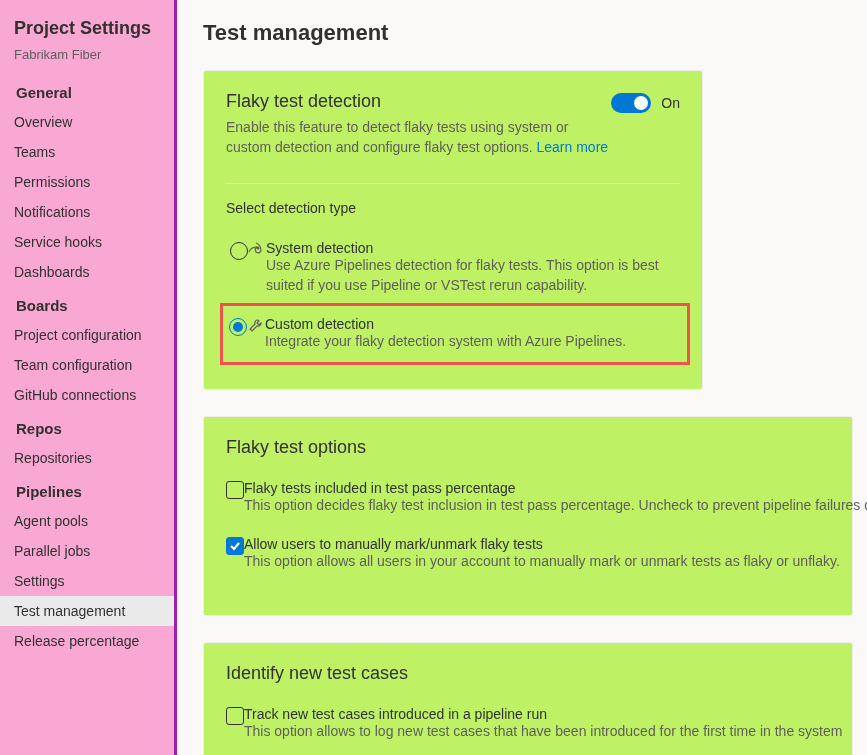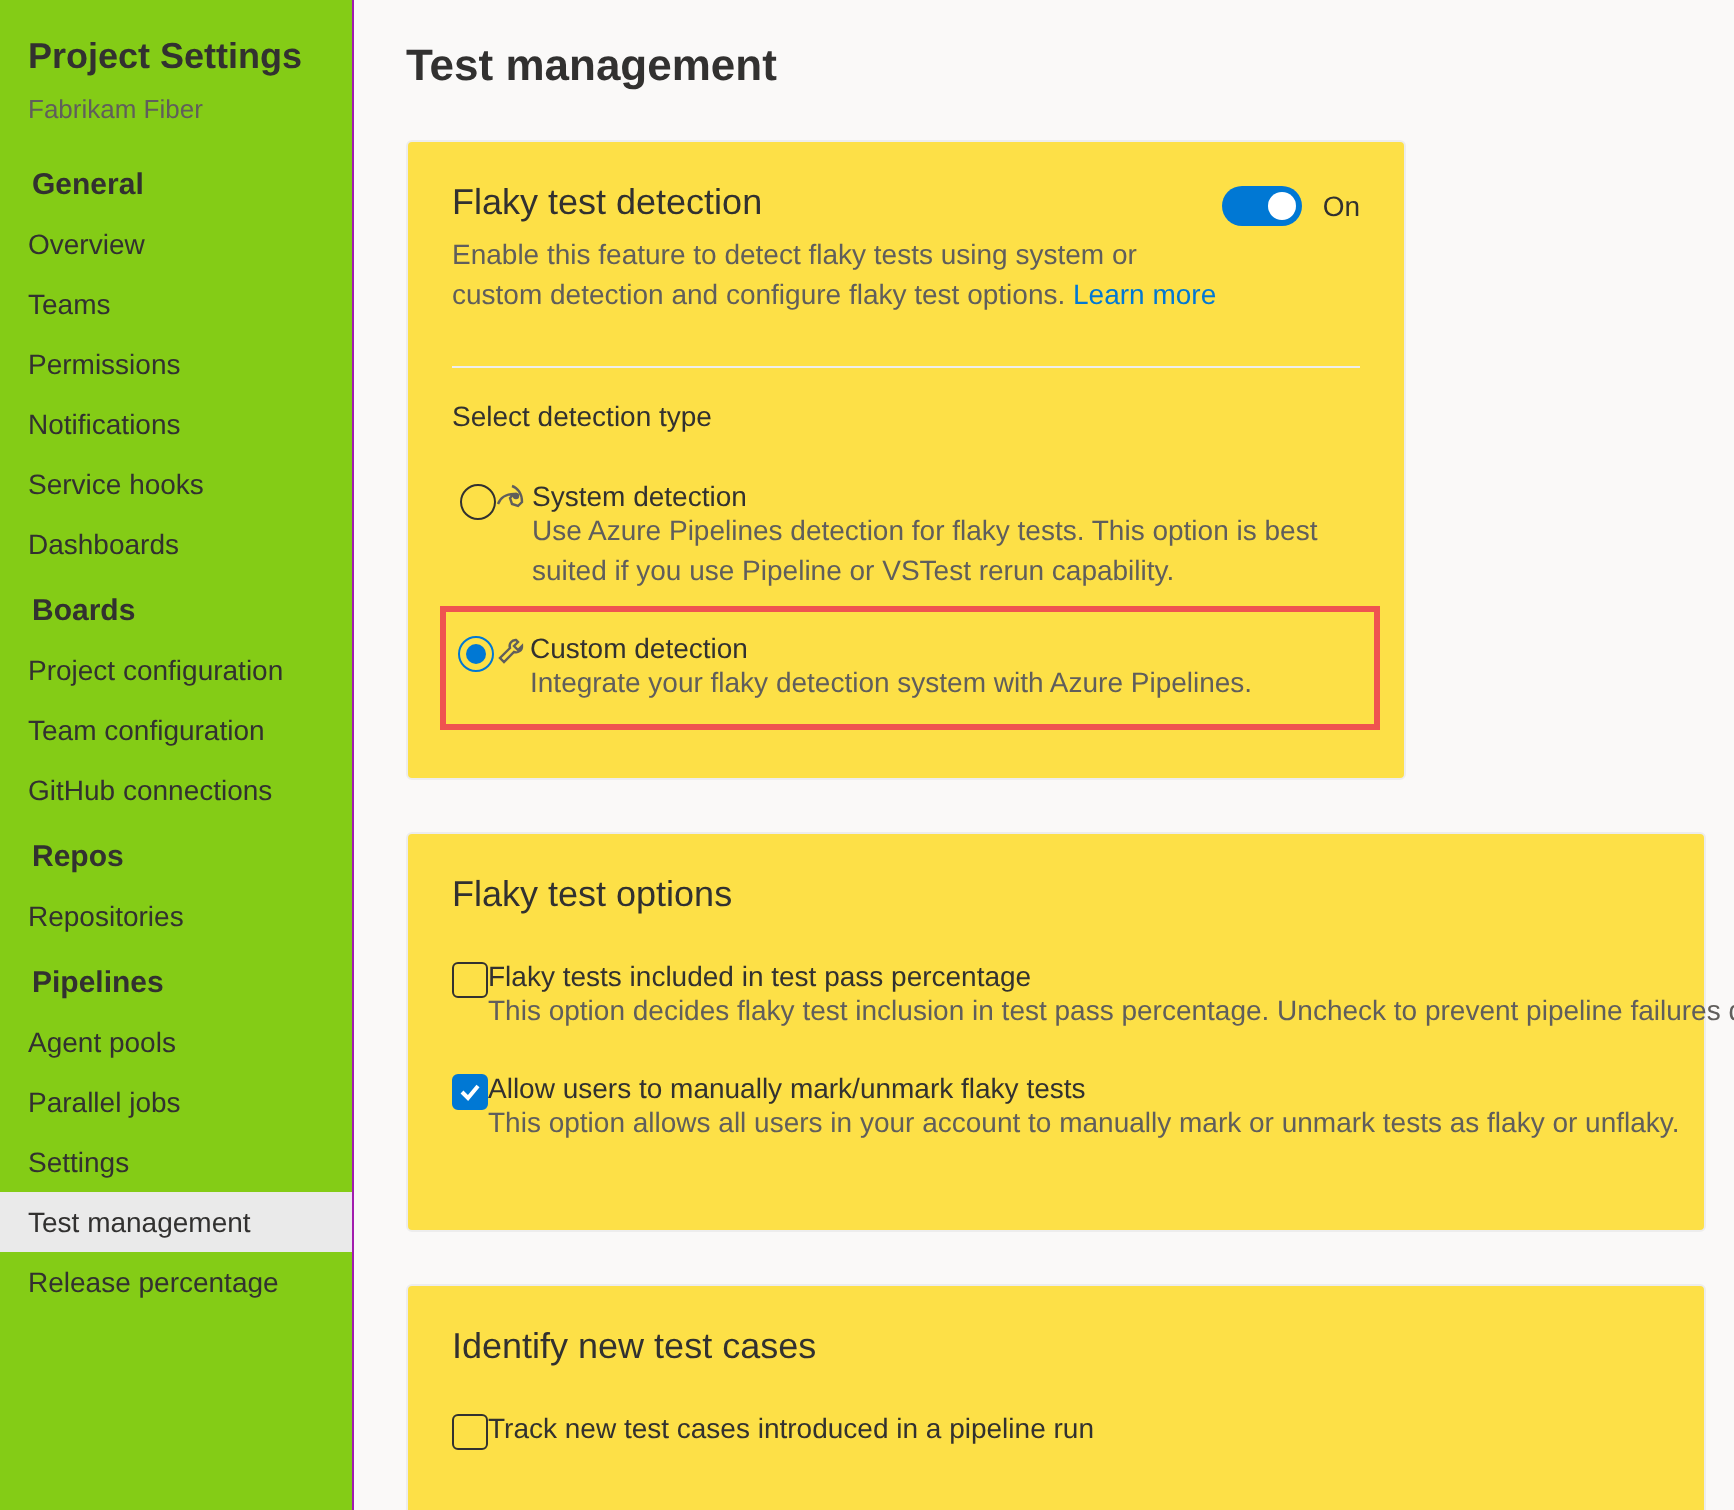--- a/index.html
+++ b/index.html
@@ -8,22 +8,22 @@
     font-size: 14px;
     color: #323130;
     background: #fff;
     width: 867px;
     height: 755px;
     overflow: hidden;
     display: flex;
   }
   .sidebar {
     width: 177px;
-    background: #84cc16;
-    border-right: 1px solid #a21caf;
+    background: #f9a8d4;
+    border-right: 3px solid #a21caf;
     padding: 14px 0 0 0;
     position: relative;
     height: 100%;
     overflow-y: auto;
   }
   .sidebar::-webkit-scrollbar { width: 10px; }
   .sidebar::-webkit-scrollbar-thumb { background: #c8c8c8; border-radius: 5px; }
   .sidebar h1 {
     font-size: 18px;
     font-weight: 600;
@@ -53,21 +53,21 @@
     background: #faf9f8;
     overflow-y: auto;
   }
   .main h2.page-title {
     font-size: 22px;
     font-weight: 600;
     margin-bottom: 24px;
     color: #323130;
   }
   .card {
-    background: #fde047;
+    background: #bef264;
     border: 1px solid #ededed;
     border-radius: 3px;
     padding: 20px 22px 24px 22px;
     margin-bottom: 26px;
     width: 650px;
     max-width: 100%;
   }
   .card h3 {
     font-size: 18px;
     font-weight: 400;
@@ -260,17 +260,18 @@
       </div>
   </div>
 
   <div class="card" style="margin-bottom:0;">
     <h3 style="margin-bottom:22px;">Identify new test cases</h3>
     <div id="identify-list">
         <div class="check-row">
           <div class="checkbox "></div>
           <div class="check-content">
             <div class="c-title">Track new test cases introduced in a pipeline run</div>
+            <div class="c-desc">This option allows to log new test cases that have been introduced for the first time in the system</div>
           </div>
         </div>
       </div>
   </div>
 </div>
 
 </body></html>

